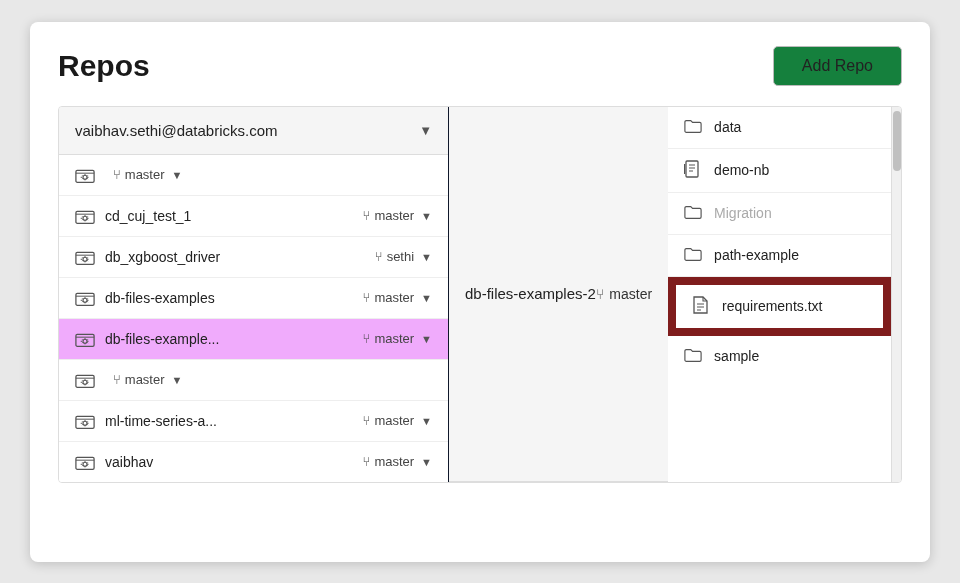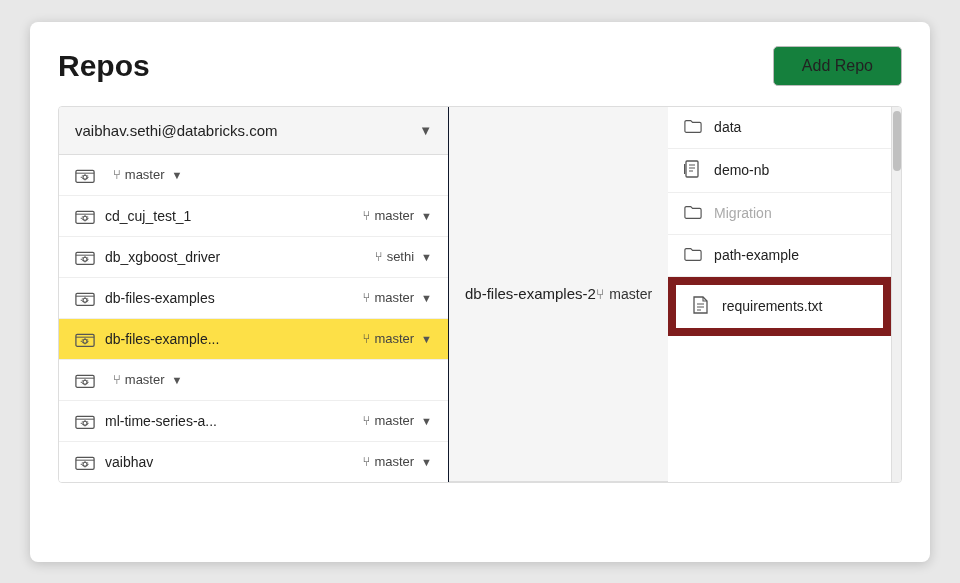--- a/index.html
+++ b/index.html
@@ -96,21 +96,21 @@
       align-items: center;
       padding: 11px 16px;
       border-bottom: 1px solid #eee;
       cursor: pointer;
       background: #fff;
     }
     .repo-item:last-child {
       border-bottom: none;
     }
     .repo-item.active {
-      background: #fde047;
+      background: #f0abfc;
     }
     .repo-icon {
       width: 22px;
       height: 18px;
       margin-right: 8px;
       flex-shrink: 0;
       position: relative;
       display: inline-flex;
       align-items: center;
     }
@@ -384,20 +384,26 @@
               <li class="file-item selected">
     <span class="file-icon"><svg class="file-txt-svg" viewBox="0 0 17 18" fill="none" xmlns="http://www.w3.org/2000/svg">
     <path d="M2 1h9l4 4v12H2V1z" stroke="#555" stroke-width="1.3" fill="none"></path>
     <path d="M11 1v4h4" stroke="#555" stroke-width="1.1" fill="none"></path>
     <line x1="5" y1="8" x2="12" y2="8" stroke="#555" stroke-width="1"></line>
     <line x1="5" y1="11" x2="12" y2="11" stroke="#555" stroke-width="1"></line>
     <line x1="5" y1="14" x2="9" y2="14" stroke="#555" stroke-width="1"></line>
   </svg></span>
     <span class="file-name">requirements.txt</span>
   </li>
+              <li class="file-item">
+    <span class="file-icon"><svg class="folder-svg" viewBox="0 0 20 16" fill="none" xmlns="http://www.w3.org/2000/svg">
+    <path d="M1 3.5C1 2.67 1.67 2 2.5 2H7.5L9.5 4H17.5C18.33 4 19 4.67 19 5.5V13.5C19 14.33 18.33 15 17.5 15H2.5C1.67 15 1 14.33 1 13.5V3.5Z" stroke="#555" stroke-width="1.3" fill="none"></path>
+  </svg></span>
+    <span class="file-name">sample</span>
+  </li>
             </ul>
         </div>
         <div class="right-scroll">
           <div class="scrollbar-thumb"></div>
         </div>
       </div>
     </div>
   </div>
 </div>
 

